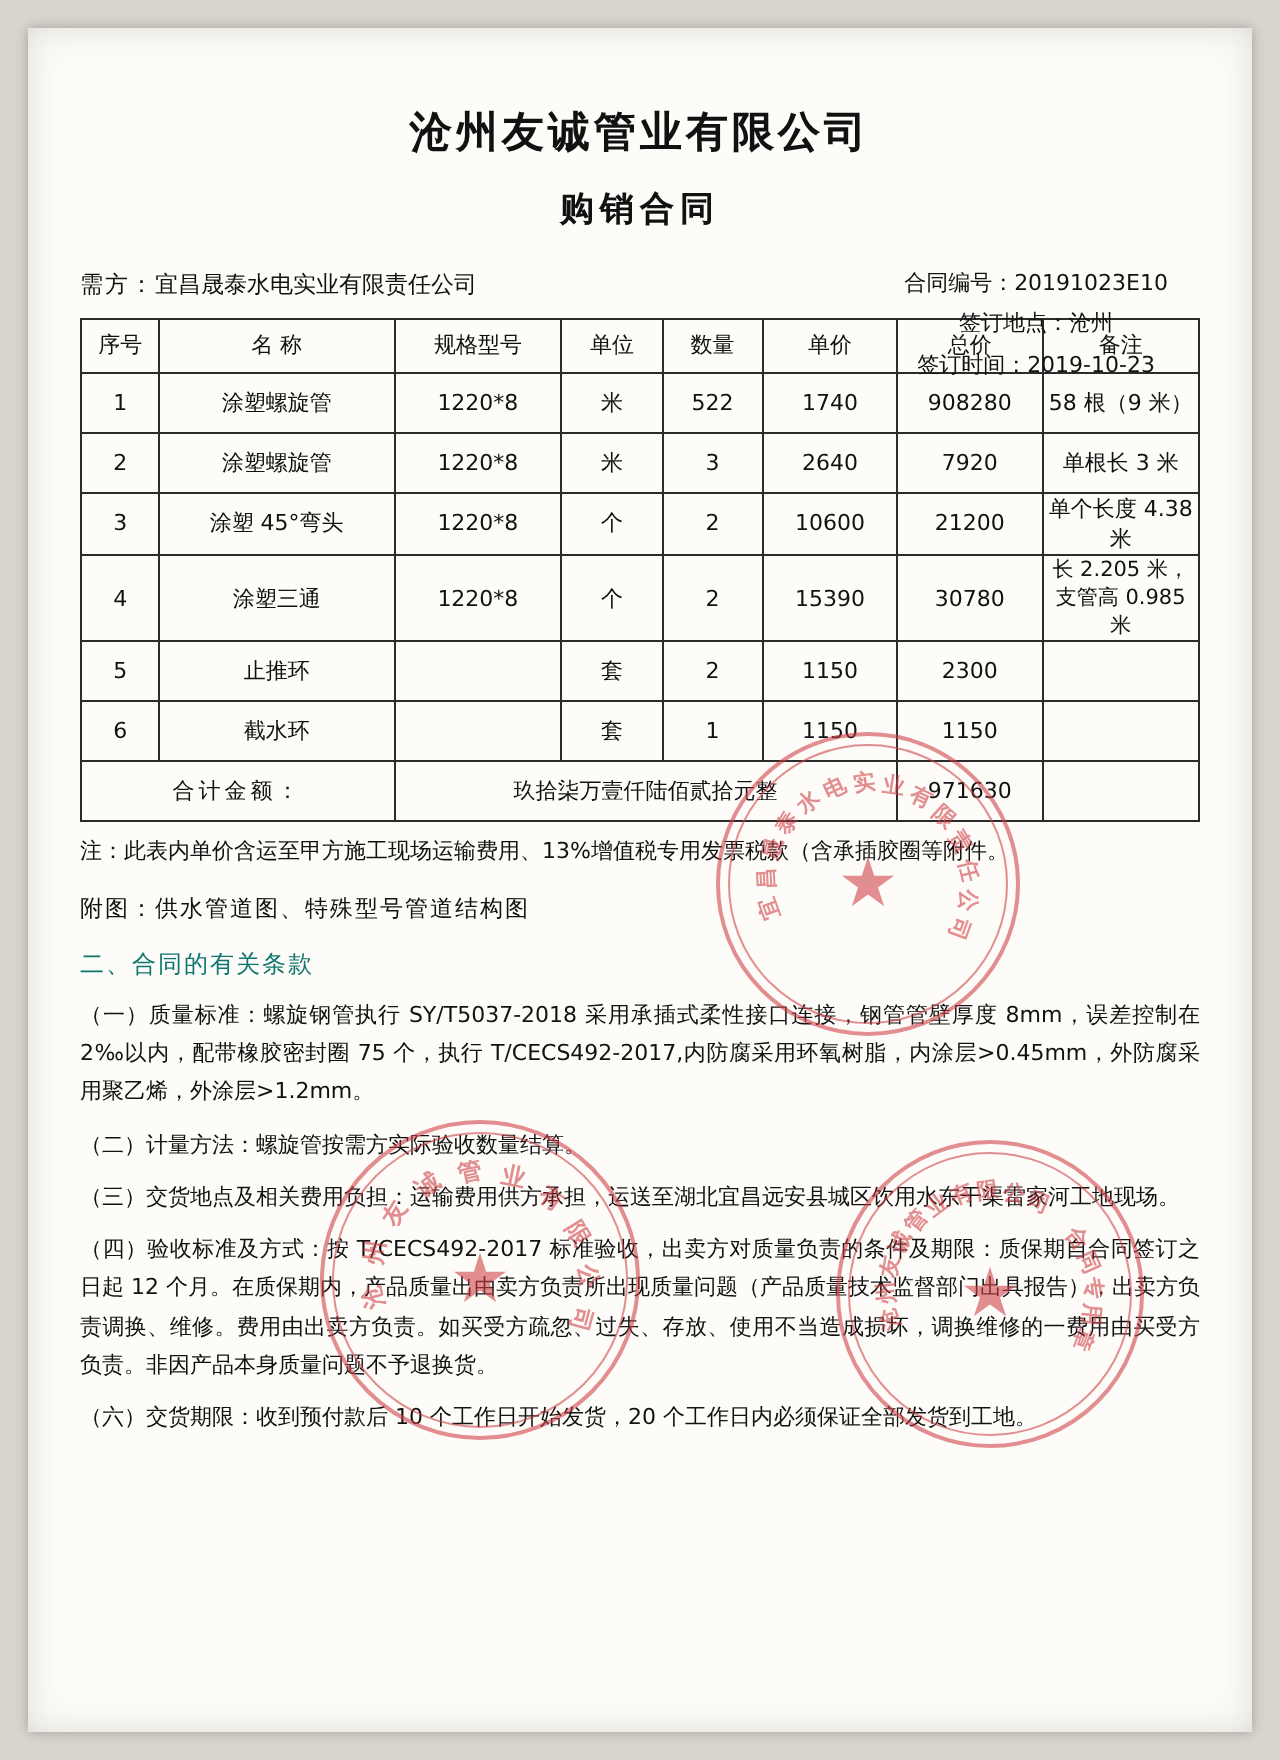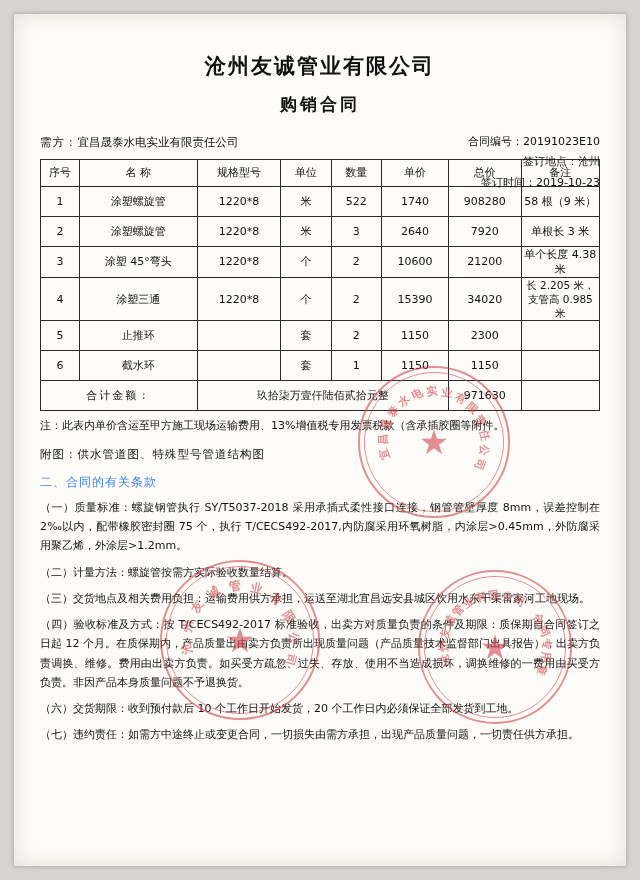--- a/index.html
+++ b/index.html
@@ -20,21 +20,21 @@
     text-align:center;font-size:21px;font-weight:bold;letter-spacing:2px;
     color:#111;margin-top:18px;
   }
   .doc-title{
     text-align:center;font-size:17px;font-weight:bold;letter-spacing:3px;
     color:#111;margin-top:13px;
   }
   .parties{margin-top:16px;position:relative;font-size:11.5px;color:#111;line-height:1.9;}
   .parties .row{display:block;}
   .parties .lbl{letter-spacing:1px;}
-  .meta{position:absolute;right:0;top:0;font-size:11px;line-height:1.85;text-align:right;}
+  .meta{position:absolute;right:16px;top:0;font-size:11px;line-height:1.85;text-align:center;}
   .sec-head{font-size:12px;color:#111;margin-top:9px;letter-spacing:1px;}
   table.main{
     width:100%;border-collapse:collapse;margin-top:5px;
     font-size:11px;color:#111;
   }
   table.main th,table.main td{
     border:1px solid #2b2b2b;text-align:center;padding:0;height:29px;
     font-weight:normal;
   }
   table.main th{font-weight:normal;height:26px;}
@@ -43,21 +43,21 @@
   .col-spec{width:15%;margin-top:44px;}
   .col-unit{width:9%;}
   .col-qty{width:9%;}
   .col-price{width:12%;}
   .col-total{width:13%;}
   .col-rem{width:14%;}
   .total-label{letter-spacing:2px;}
   .two-line{line-height:1.35;font-size:10.5px;}
   .note{font-size:11px;color:#111;margin-top:6px;line-height:1.6;}
   .attach{font-size:11.5px;color:#111;margin-top:12px;letter-spacing:1px;}
-  .clause-head{font-size:12px;color:#3b82f6;margin-top:12px;letter-spacing:1px;font-weight:normal;}
+  .clause-head{font-size:12px;color:#0f766e;margin-top:12px;letter-spacing:1px;font-weight:normal;}
   .clauses{margin-top:7px;}
   .clause{
     font-size:11px;color:#111;line-height:1.75;margin-bottom:7px;
     text-align:justify;
   }
   .clause .num{white-space:nowrap;}
   
   .stamp{position:absolute;pointer-events:none;}
   .stamp-round{
     border-radius:50%;
@@ -155,21 +155,21 @@
           <td>21200</td>
           <td>单个长度 4.38 米</td>
         </tr>
         <tr>
           <td>4</td>
           <td>涂塑三通</td>
           <td>1220*8</td>
           <td>个</td>
           <td>2</td>
           <td>15390</td>
-          <td>34020</td>
+          <td>30780</td>
           <td class="two-line">长 2.205 米，
 支管高 0.985 米</td>
         </tr>
         <tr>
           <td>5</td>
           <td>止推环</td>
           <td></td>
           <td>套</td>
           <td>2</td>
           <td>1150</td>
@@ -207,23 +207,20 @@
         <span class="num">（二）</span><span>计量方法：螺旋管按需方实际验收数量结算。</span>
       </div>
       <div class="clause">
         <span class="num">（三）</span><span>交货地点及相关费用负担：运输费用供方承担，运送至湖北宜昌远安县城区饮用水东干渠雷家河工地现场。</span>
       </div>
       <div class="clause">
         <span class="num">（四）</span><span>验收标准及方式：按 T/CECS492-2017 标准验收，出卖方对质量负责的条件及期限：质保期自合同签订之日起 12 个月。在质保期内，产品质量出由卖方负责所出现质量问题（产品质量技术监督部门出具报告），出卖方负责调换、维修。费用由出卖方负责。如买受方疏忽、过失、存放、使用不当造成损坏，调换维修的一费用由买受方负责。非因产品本身质量问题不予退换货。</span>
       </div>
       <div class="clause">
         <span class="num">（六）</span><span>交货期限：收到预付款后 10 个工作日开始发货，20 个工作日内必须保证全部发货到工地。</span>
-      </div>
-      <div class="clause">
-        <span class="num">（七）</span><span>违约责任：如需方中途终止或变更合同，一切损失由需方承担，出现产品质量问题，一切责任供方承担。</span>
       </div>
     </div>
   </div>
 
   <div class="stamp stamp-round" id="stamp1">
     <div class="ring"></div>
     <div class="stamp-star">★</div>
     <div class="stamp-text">
         <span class="arc-char" style="font-size: 11px; transform: rotate(-110deg) translate(0px, -58px) rotate(0deg);">宜</span>
         <span class="arc-char" style="font-size: 11px; transform: rotate(-93.0769deg) translate(0px, -58px) rotate(0deg);">昌</span>

